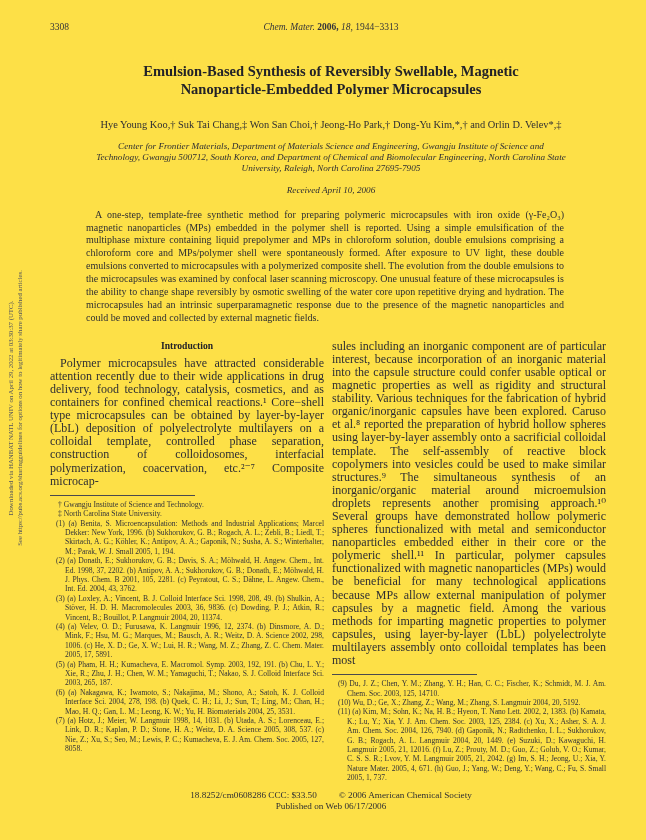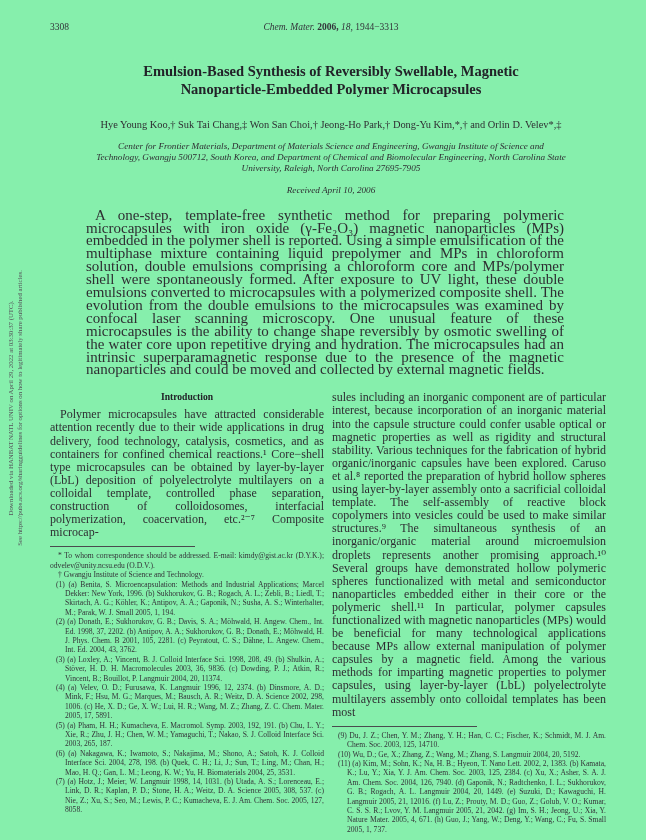--- a/index.html
+++ b/index.html
@@ -4,21 +4,21 @@
 <style>
   html,body { margin:0; padding:0; }
   body {
     background:#d6d5d1;
     font-family:"Liberation Serif", "DejaVu Serif", serif;
   }
   .page {
     position:relative;
     width:646px; height:840px;
     margin:0 auto;
-    background:#86efac;
+    background:#fde047;
     color:#2e2e32;
     overflow:hidden;
     box-sizing:border-box;
     padding:22px 34px 0 50px;
   }
   
   .sidebar-rot {
     position:absolute;
     top:408px; left:15px;
     width:590px;
@@ -70,21 +70,21 @@
   }
   .received {
     margin:10px auto 0 auto;
     text-align:center;
     font-style:italic;
     font-size:9.2px;
   }
   .abstract {
     width:478px;
     margin:14px 0 0 36px;
-    font-size:15px;
+    font-size:10px;
     line-height:12.9px;
     text-align:justify;
     text-indent:9px;
   }
   
   .columns {
     display:flex;
     gap:8px;
     margin-top:15px;
     width:562px;
@@ -154,22 +154,22 @@
 
   <div class="abstract">A one-step, template-free synthetic method for preparing polymeric microcapsules with iron oxide (γ-Fe₂O₃) magnetic nanoparticles (MPs) embedded in the polymer shell is reported. Using a simple emulsification of the multiphase mixture containing liquid prepolymer and MPs in chloroform solution, double emulsions comprising a chloroform core and MPs/polymer shell were spontaneously formed. After exposure to UV light, these double emulsions converted to microcapsules with a polymerized composite shell. The evolution from the double emulsions to the microcapsules was examined by confocal laser scanning microscopy. One unusual feature of these microcapsules is the ability to change shape reversibly by osmotic swelling of the water core upon repetitive drying and hydration. The microcapsules had an intrinsic superparamagnetic response due to the presence of the magnetic nanoparticles and could be moved and collected by external magnetic fields.</div>
 
   <div class="columns">
 
     <div class="col">
       <h2 class="sec-head">Introduction</h2>
       <p class="body-par indent">Polymer microcapsules have attracted considerable attention recently due to their wide applications in drug delivery, food technology, catalysis, cosmetics, and as containers for confined chemical reactions.¹ Core−shell type microcapsules can be obtained by layer-by-layer (LbL) deposition of polyelectrolyte multilayers on a colloidal template, controlled phase separation, construction of colloidosomes, interfacial polymerization, coacervation, etc.²⁻⁷ Composite microcap-</p>
       <div class="fnrule"></div>
       <div>
-        <p class="fn fn-note">* To whom correspondence should be addressed. E-mail: kimdy@gist.ac.kr (D.Y.K.); odvelev@unity.ncsu.edu (O.D.V.).</p>
         <p class="fn fn-note">† Gwangju Institute of Science and Technology.</p>
+        <p class="fn fn-note">‡ North Carolina State University.</p>
         <p class="fn fn-ref">(1) (a) Benita, S. Microencapsulation: Methods and Industrial Applications; Marcel Dekker: New York, 1996. (b) Sukhorukov, G. B.; Rogach, A. L.; Zebli, B.; Liedl, T.; Skirtach, A. G.; Köhler, K.; Antipov, A. A.; Gaponik, N.; Susha, A. S.; Winterhalter, M.; Parak, W. J. Small 2005, 1, 194.</p>
         <p class="fn fn-ref">(2) (a) Donath, E.; Sukhorukov, G. B.; Davis, S. A.; Möhwald, H. Angew. Chem., Int. Ed. 1998, 37, 2202. (b) Antipov, A. A.; Sukhorukov, G. B.; Donath, E.; Möhwald, H. J. Phys. Chem. B 2001, 105, 2281. (c) Peyratout, C. S.; Dähne, L. Angew. Chem., Int. Ed. 2004, 43, 3762.</p>
         <p class="fn fn-ref">(3) (a) Loxley, A.; Vincent, B. J. Colloid Interface Sci. 1998, 208, 49. (b) Shulkin, A.; Stöver, H. D. H. Macromolecules 2003, 36, 9836. (c) Dowding, P. J.; Atkin, R.; Vincent, B.; Bouillot, P. Langmuir 2004, 20, 11374.</p>
         <p class="fn fn-ref">(4) (a) Velev, O. D.; Furusawa, K. Langmuir 1996, 12, 2374. (b) Dinsmore, A. D.; Mink, F.; Hsu, M. G.; Marques, M.; Bausch, A. R.; Weitz, D. A. Science 2002, 298, 1006. (c) He, X. D.; Ge, X. W.; Lui, H. R.; Wang, M. Z.; Zhang, Z. C. Chem. Mater. 2005, 17, 5891.</p>
         <p class="fn fn-ref">(5) (a) Pham, H. H.; Kumacheva, E. Macromol. Symp. 2003, 192, 191. (b) Chu, L. Y.; Xie, R.; Zhu, J. H.; Chen, W. M.; Yamaguchi, T.; Nakao, S. J. Colloid Interface Sci. 2003, 265, 187.</p>
         <p class="fn fn-ref">(6) (a) Nakagawa, K.; Iwamoto, S.; Nakajima, M.; Shono, A.; Satoh, K. J. Colloid Interface Sci. 2004, 278, 198. (b) Quek, C. H.; Li, J.; Sun, T.; Ling, M.; Chan, H.; Mao, H. Q.; Gan, L. M.; Leong, K. W.; Yu, H. Biomaterials 2004, 25, 3531.</p>
         <p class="fn fn-ref">(7) (a) Hotz, J.; Meier, W. Langmuir 1998, 14, 1031. (b) Utada, A. S.; Lorenceau, E.; Link, D. R.; Kaplan, P. D.; Stone, H. A.; Weitz, D. A. Science 2005, 308, 537. (c) Nie, Z.; Xu, S.; Seo, M.; Lewis, P. C.; Kumacheva, E. J. Am. Chem. Soc. 2005, 127, 8058.</p>
       </div>
     </div>
 

